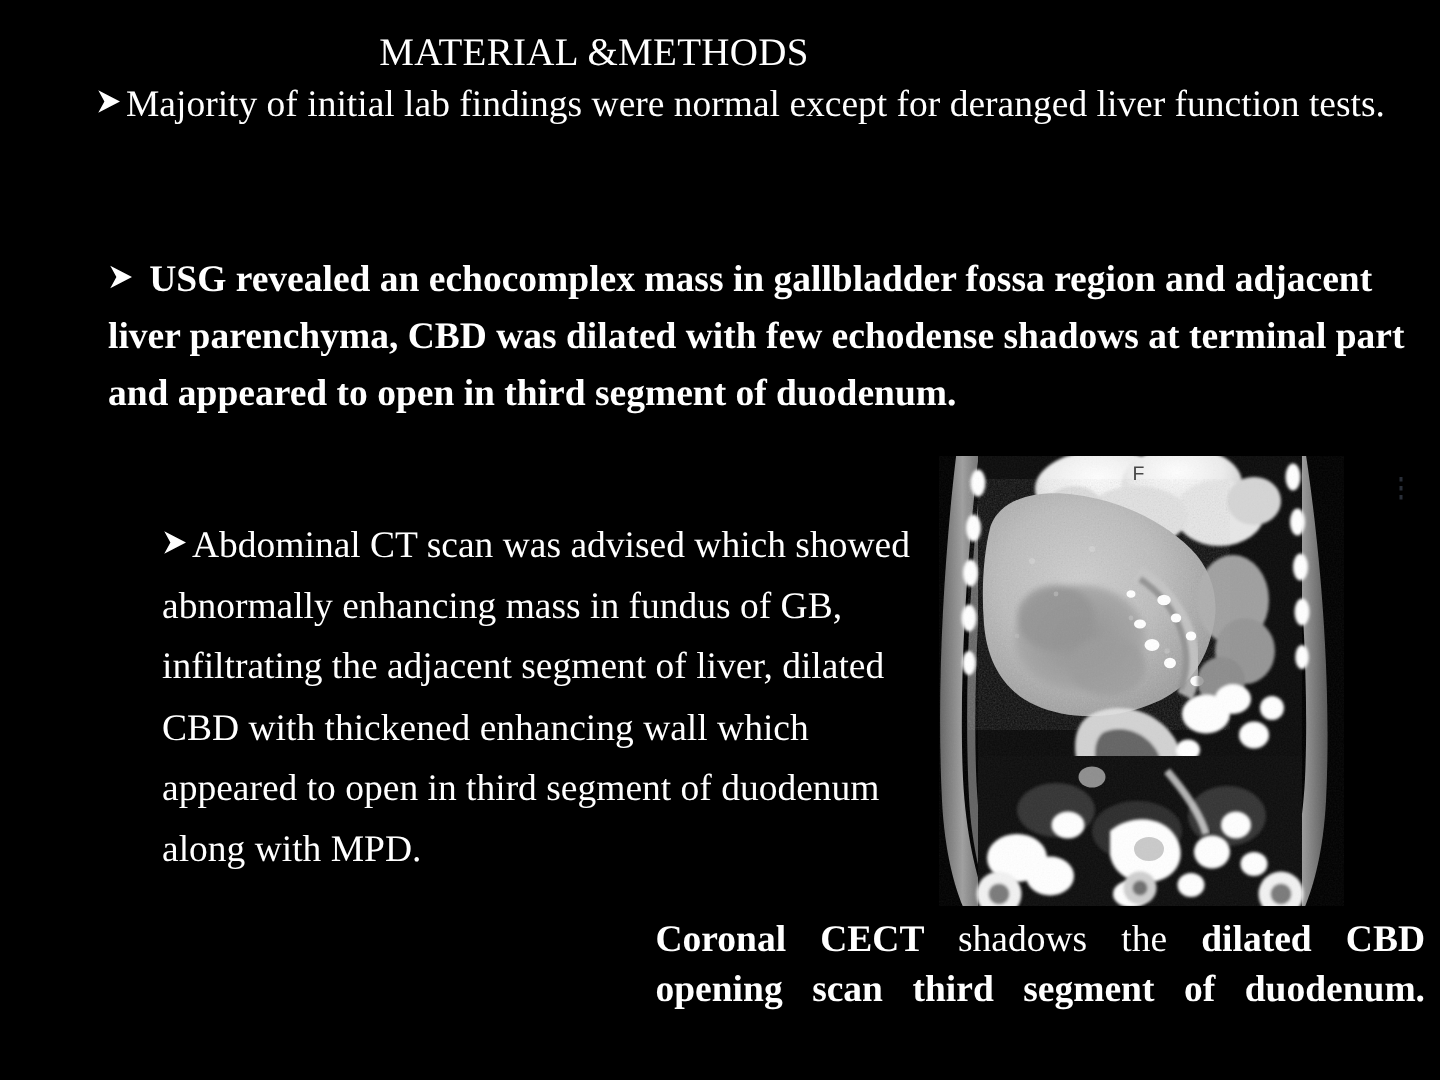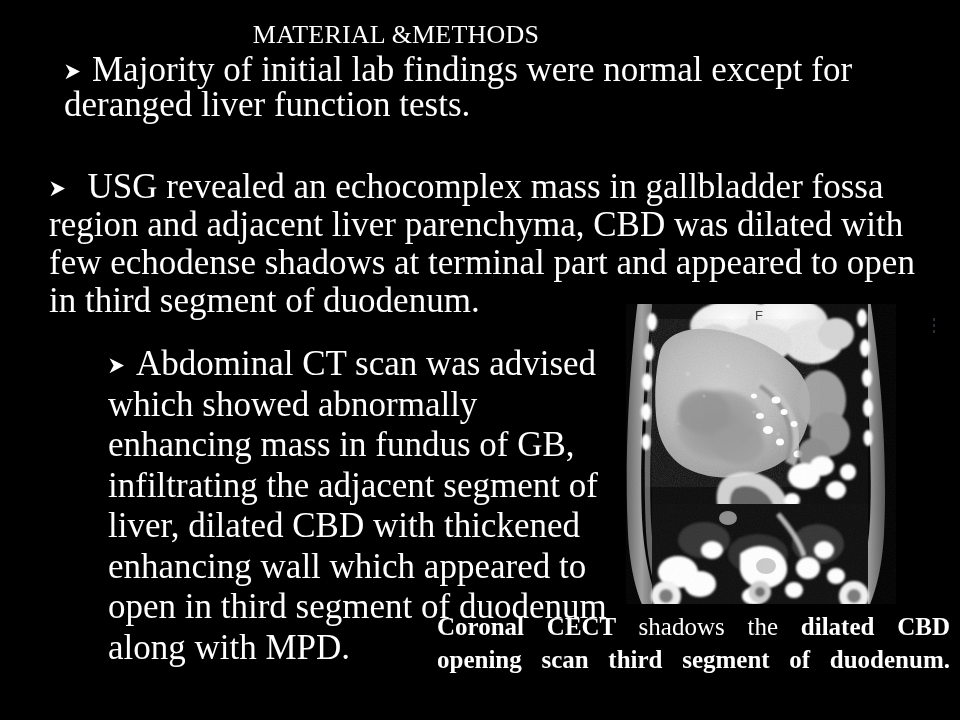--- a/index.html
+++ b/index.html
@@ -35,26 +35,26 @@
     line-height: 30px;
     letter-spacing: 0.2px;
     color: #ffffff;
     white-space: pre;
   }
 
   
   .body-block {
     position: absolute;
     color: #ffffff;
-    font-size: 35px;
+    font-size: 25px;
     line-height: 35px;
     text-align: left;
   }
   .block-1 { left: 64px; top: 52px;  width: 876px; }
-  .block-2 { left: 49px; top: 168px; width: 876px; line-height: 38px; }
+  .block-2 { left: 72px; top: 168px; width: 876px; line-height: 38px; font-weight: bold; }
   .block-3 { left: 64px; top: 344px; width: 520px; line-height: 40.5px; margin-left: 44px; }
 
   .bullet-arrow {
     display: inline-block;
     width: 0.80em;
     vertical-align: baseline;
   }
   .bullet-arrow svg { display: block; }
 
   .bullet-arrow.spaced { margin-right: 0.30em; }

